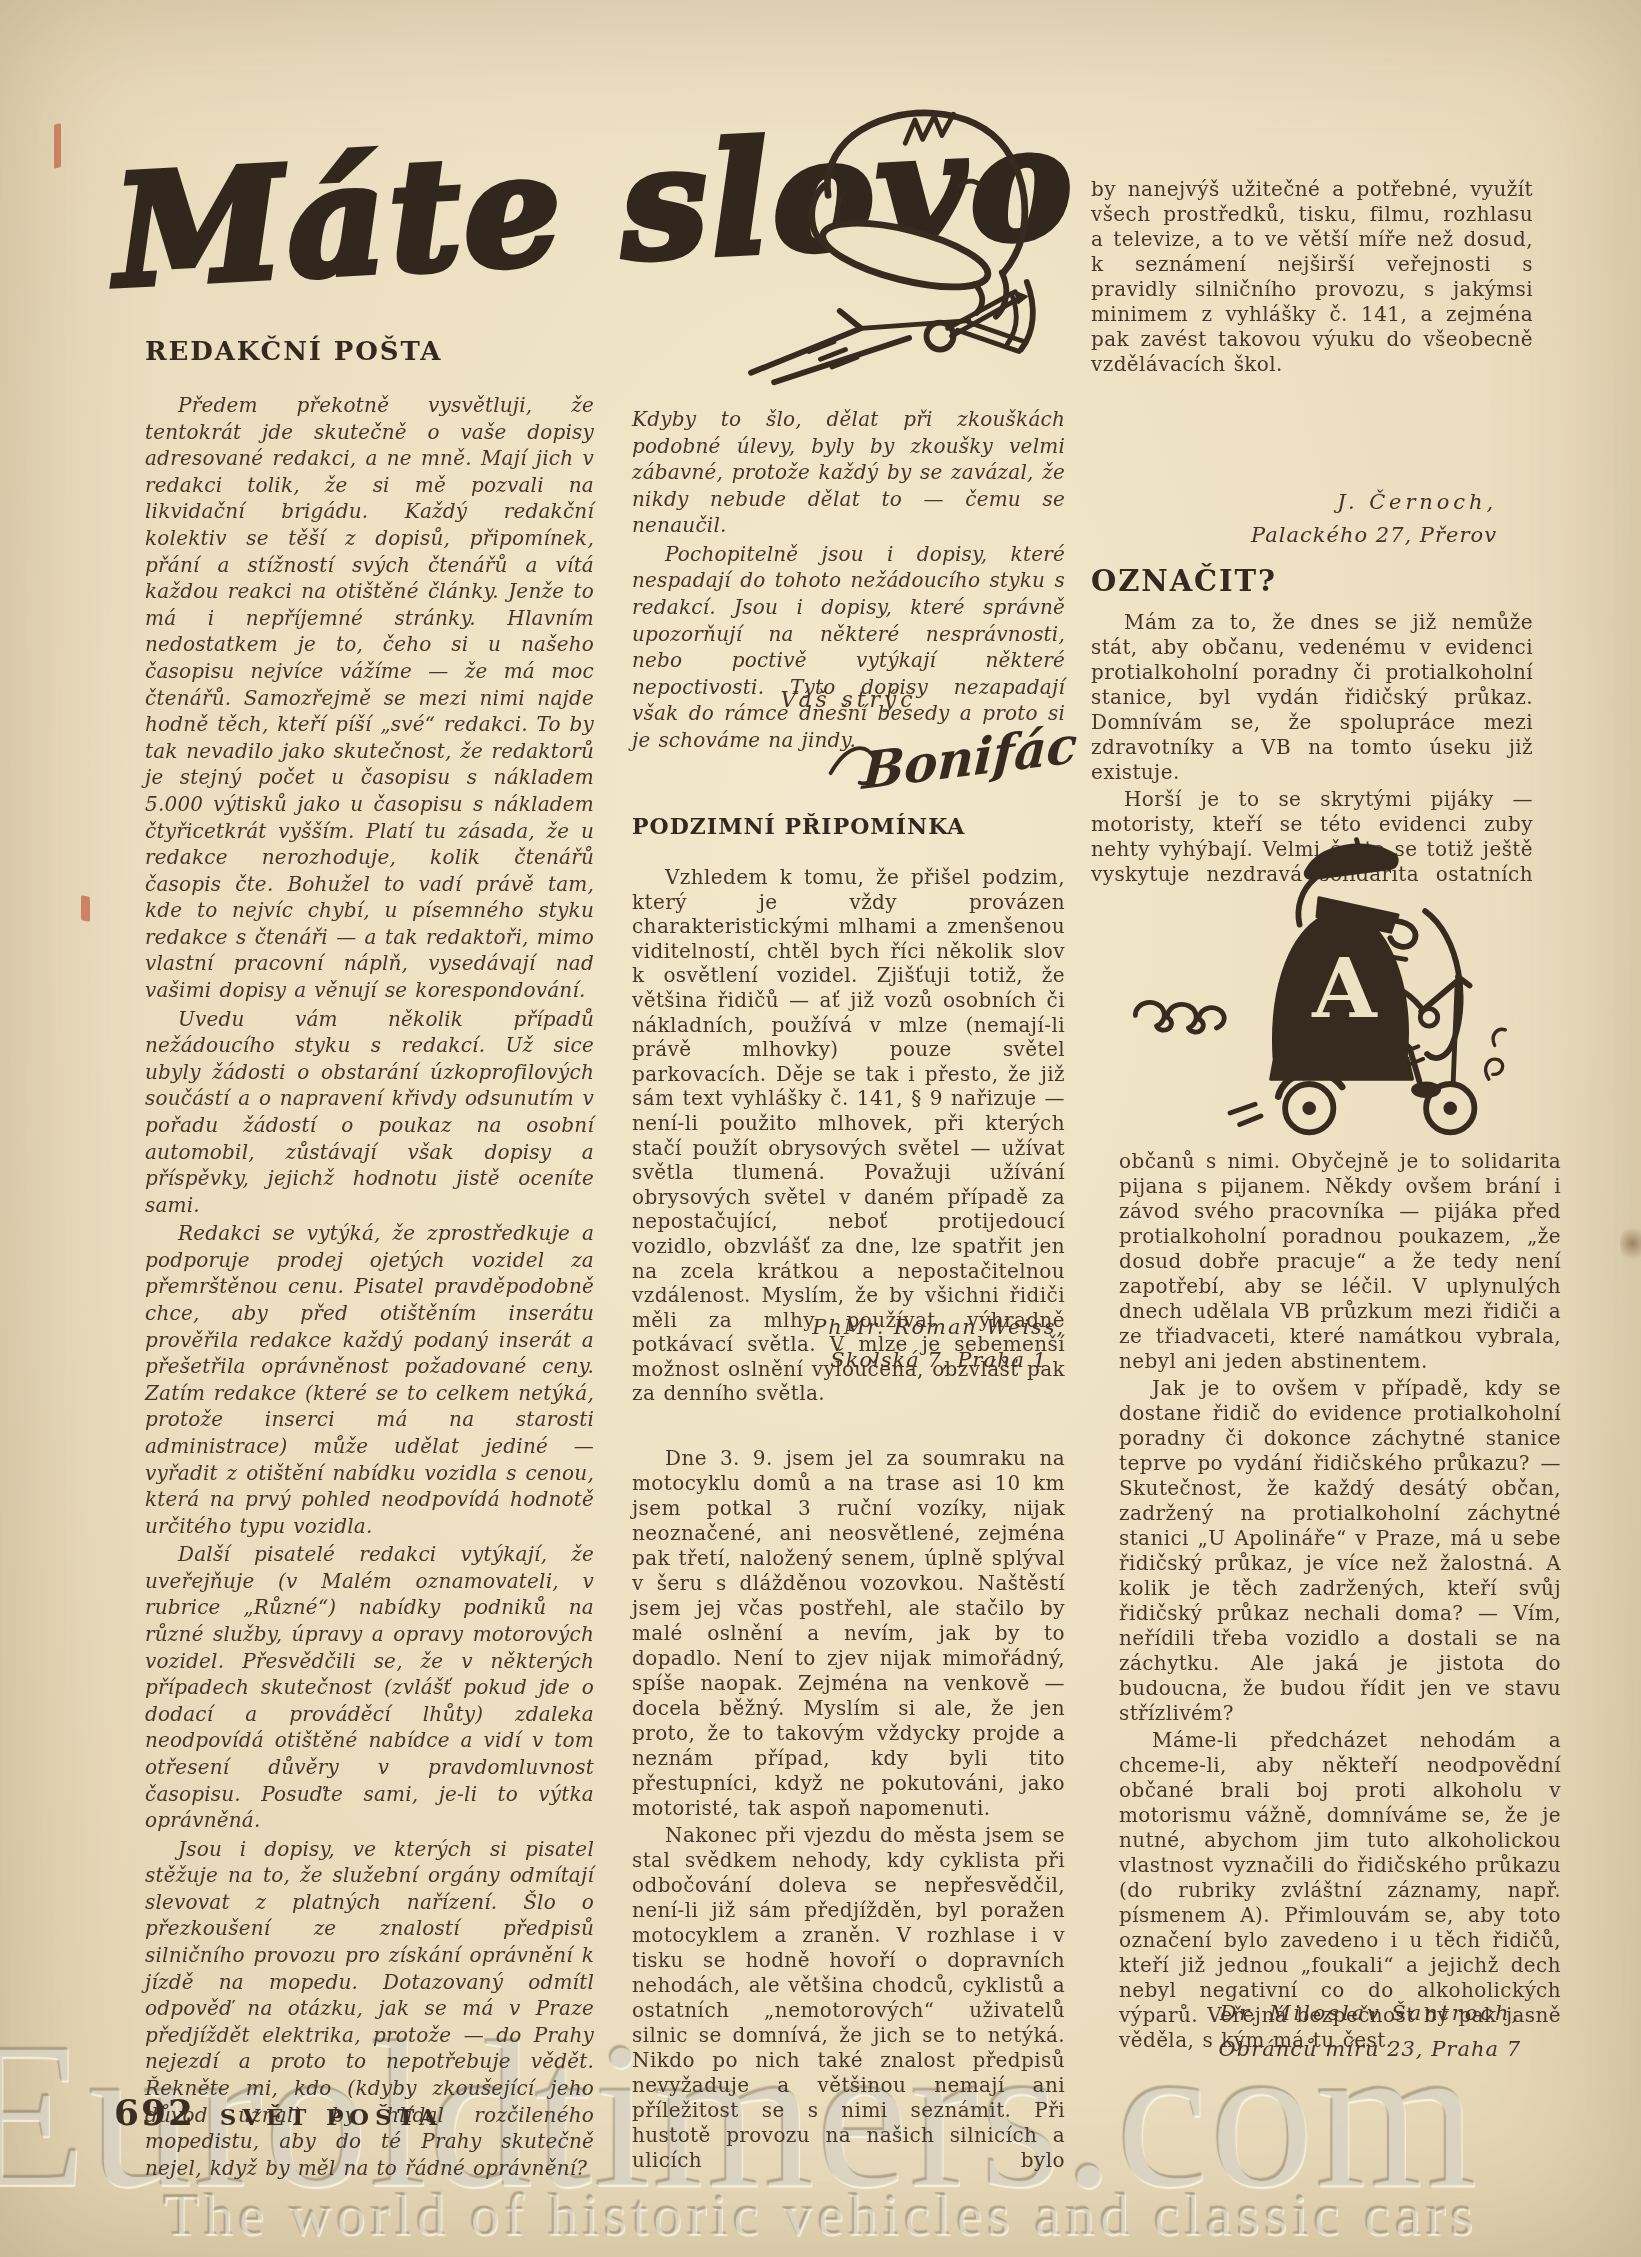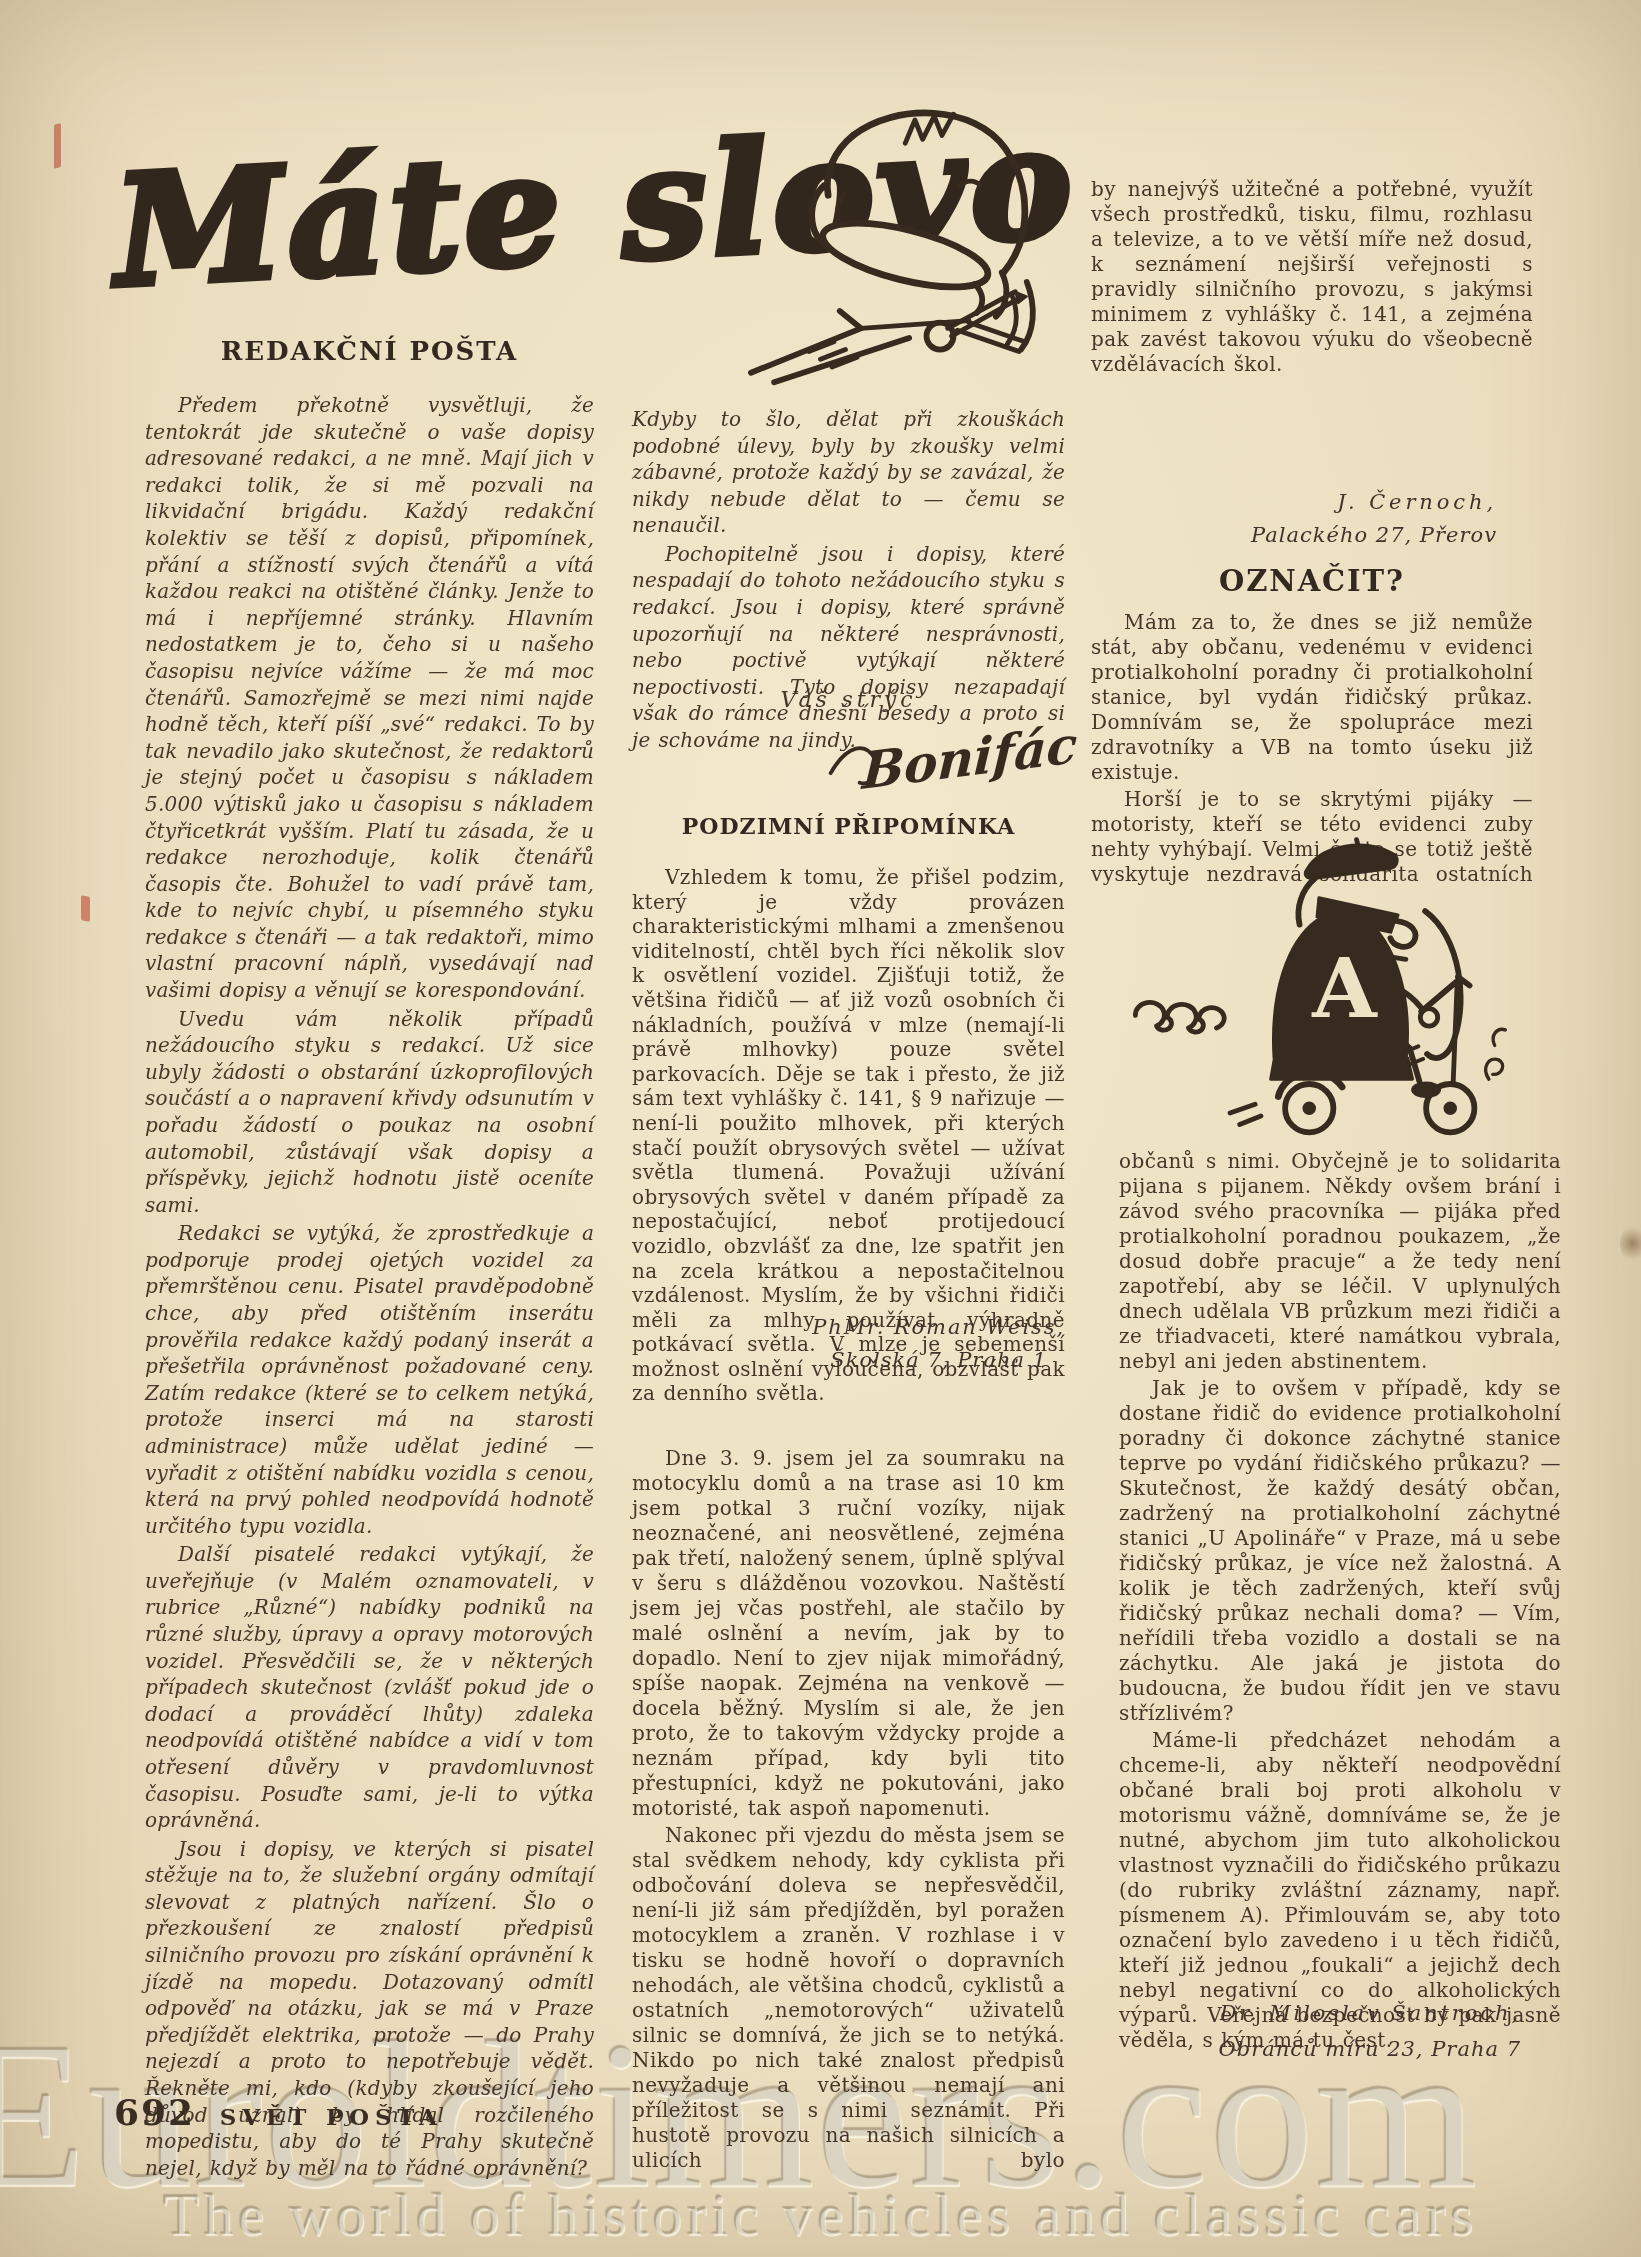--- a/index.html
+++ b/index.html
@@ -6,21 +6,21 @@
   .page{position:relative;width:1641px;height:2257px;overflow:hidden;
     background:radial-gradient(ellipse at 50% 38%, #f3e8cd 0%, #ecdfc1 55%, #e2d2b0 100%);
     box-shadow:inset 0 0 145px rgba(110,85,50,.28);
     font-family:"DejaVu Serif", serif; color:#463528;}
   .abs{position:absolute;}
   .itcol{font-style:italic;font-size:20px;line-height:26.6px;text-align:justify;letter-spacing:0.2px;word-spacing:1.4px;}
   .rocol{font-size:20px;line-height:25px;text-align:justify;letter-spacing:0.4px;word-spacing:1.4px;}
   .para{text-indent:33px;margin:0 0 1.9px 0;}
   .cont{text-indent:0;}
   .jlast{text-align-last:justify;}
-  .head{font-weight:bold;text-align:center;color:#342920;letter-spacing:1.9px;}
+  .head{font-weight:bold;color:#342920;letter-spacing:1.9px;}
   .author{font-style:italic;font-size:21px;text-align:right;letter-spacing:1.9px;color:#41322a;}
   .signoff{font-style:italic;font-size:22px;text-align:center;letter-spacing:3.9px;}
   .footer{display:flex;align-items:baseline;gap:25px;color:#3a2d24;}
   .pageno{font-size:36px;font-weight:bold;letter-spacing:1.9px;}
   .mag{font-size:23px;font-weight:bold;letter-spacing:5.8px;}
   .wm{position:absolute;color:rgba(126,113,90,.17);
       text-shadow:1px 1.9px 1px rgba(255,251,238,.75), -1px -1px 1px rgba(92,80,62,.30);
       font-family:"Liberation Serif", serif;white-space:nowrap;}
   .wm-site{left:-41px;top:1995px;font-size:209px;letter-spacing:1px;}
   .wm-tagline{left:0;top:2180px;width:1641px;text-align:center;font-size:59px;letter-spacing:4.8px;}

